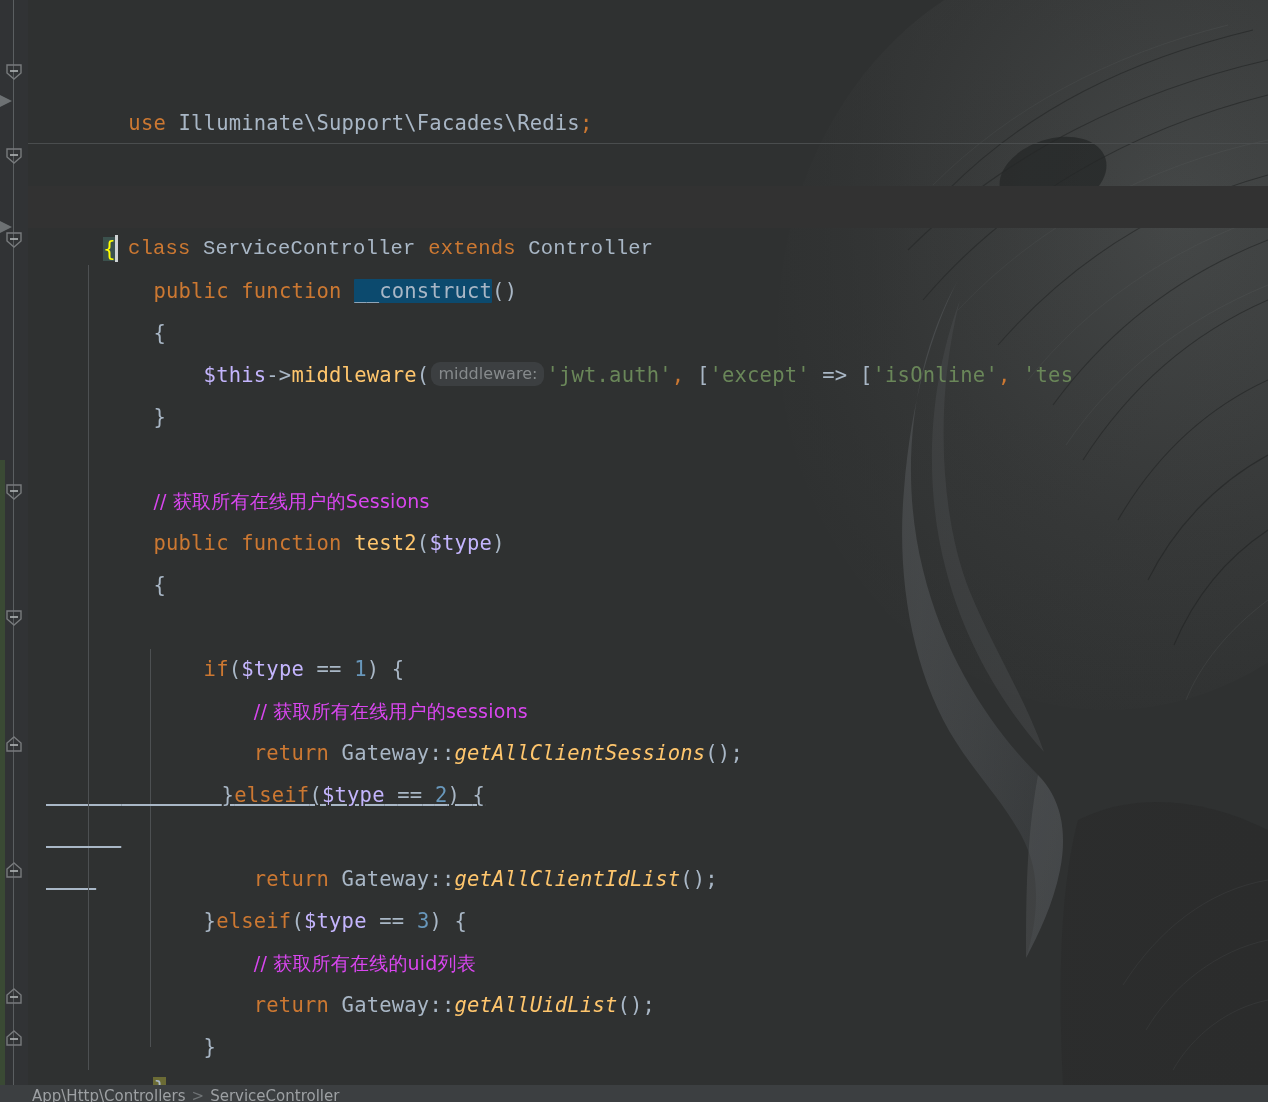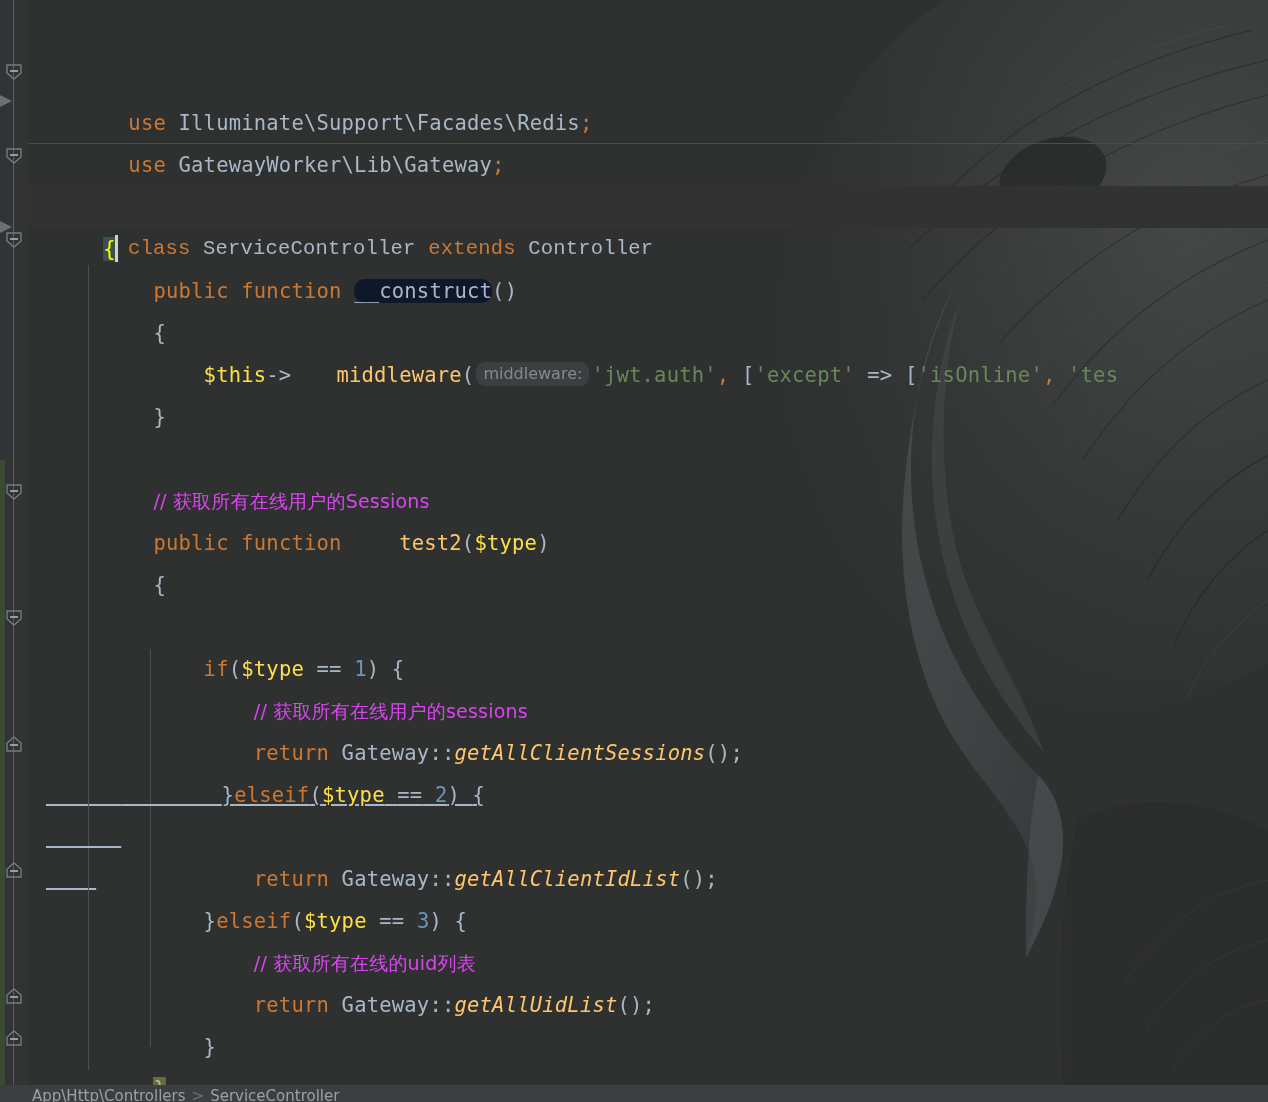--- a/index.html
+++ b/index.html
@@ -64,28 +64,28 @@
   .indent-guide{
     position:absolute;width:1px;background:#4d5052;z-index:1;
   }
 
   
   .kw        {color:#cc7832;}            
   .plain     {color:#a9b7c6;}
   .punct     {color:#a9b7c6;}
   .str       {color:#6a8759;}            
   .num       {color:#6897bb;}            
-  .var       {color:#fde047;}            
-  .fn        {color:#ffc66d;margin-left:45px;}            
+  .var       {color:#c4b5fd;}            
+  .fn        {color:#ffc66d;}            
   .fn-static {color:#ffc66d;font-style:italic;}  
   .comment   {color:#d946ef;margin-top:12px;}
   .semi      {color:#cc7832;}
   .brace-hit {color:#ffff00;background:#3b514d;}     
   .brace-mate{color:#a9b7c6;background:#6b6b35;}     
-  .ident-hl  {background:#0f172a;border-radius:11px;} 
+  .ident-hl  {background:#0c4a6e;border-radius:1px;} 
 
   
   .inlay{
     display:inline-block;
     font-family:"DejaVu Sans","Liberation Sans",sans-serif;
     font-size:16px;line-height:24px;vertical-align:3px;
     color:#868a8c;background:#3c3f41;
     border-radius:9px;padding:0 7px;margin:0 2px;
     letter-spacing:0;
   }
@@ -194,25 +194,20 @@
         
       </span>
     </div>
 
     <div class="code-line" style="position:absolute;top:18px;left:0;right:0;">
       <span class="txt">
         <span class="kw">use</span><span class="plain"> </span><span class="plain">Illuminate\Support\Facades\Redis</span><span class="semi">;</span>
       </span>
     </div>
 
-    <div class="code-line" style="position:absolute;top:60px;left:0;right:0;">
-      <span class="txt">
-        <span class="kw">use</span><span class="plain"> </span><span class="plain">GatewayWorker\Lib\Gateway</span><span class="semi">;</span>
-      </span>
-    </div>
 
     <div class="code-line" style="position:absolute;top:102px;left:0;right:0;"><span class="txt"> </span></div>
 
     <div class="code-line" style="position:absolute;top:144px;left:0;right:0;font-family:Liberation Mono, monospace;">
       <span class="txt">
         <span class="kw">class</span><span class="plain"> </span><span class="plain">ServiceController</span><span class="plain"> </span><span class="kw">extends</span><span class="plain"> </span><span class="plain">Controller</span>
       </span>
     </div>
 
     <div class="code-line current-line" style="position:absolute;top:186px;left:0;right:0;">

